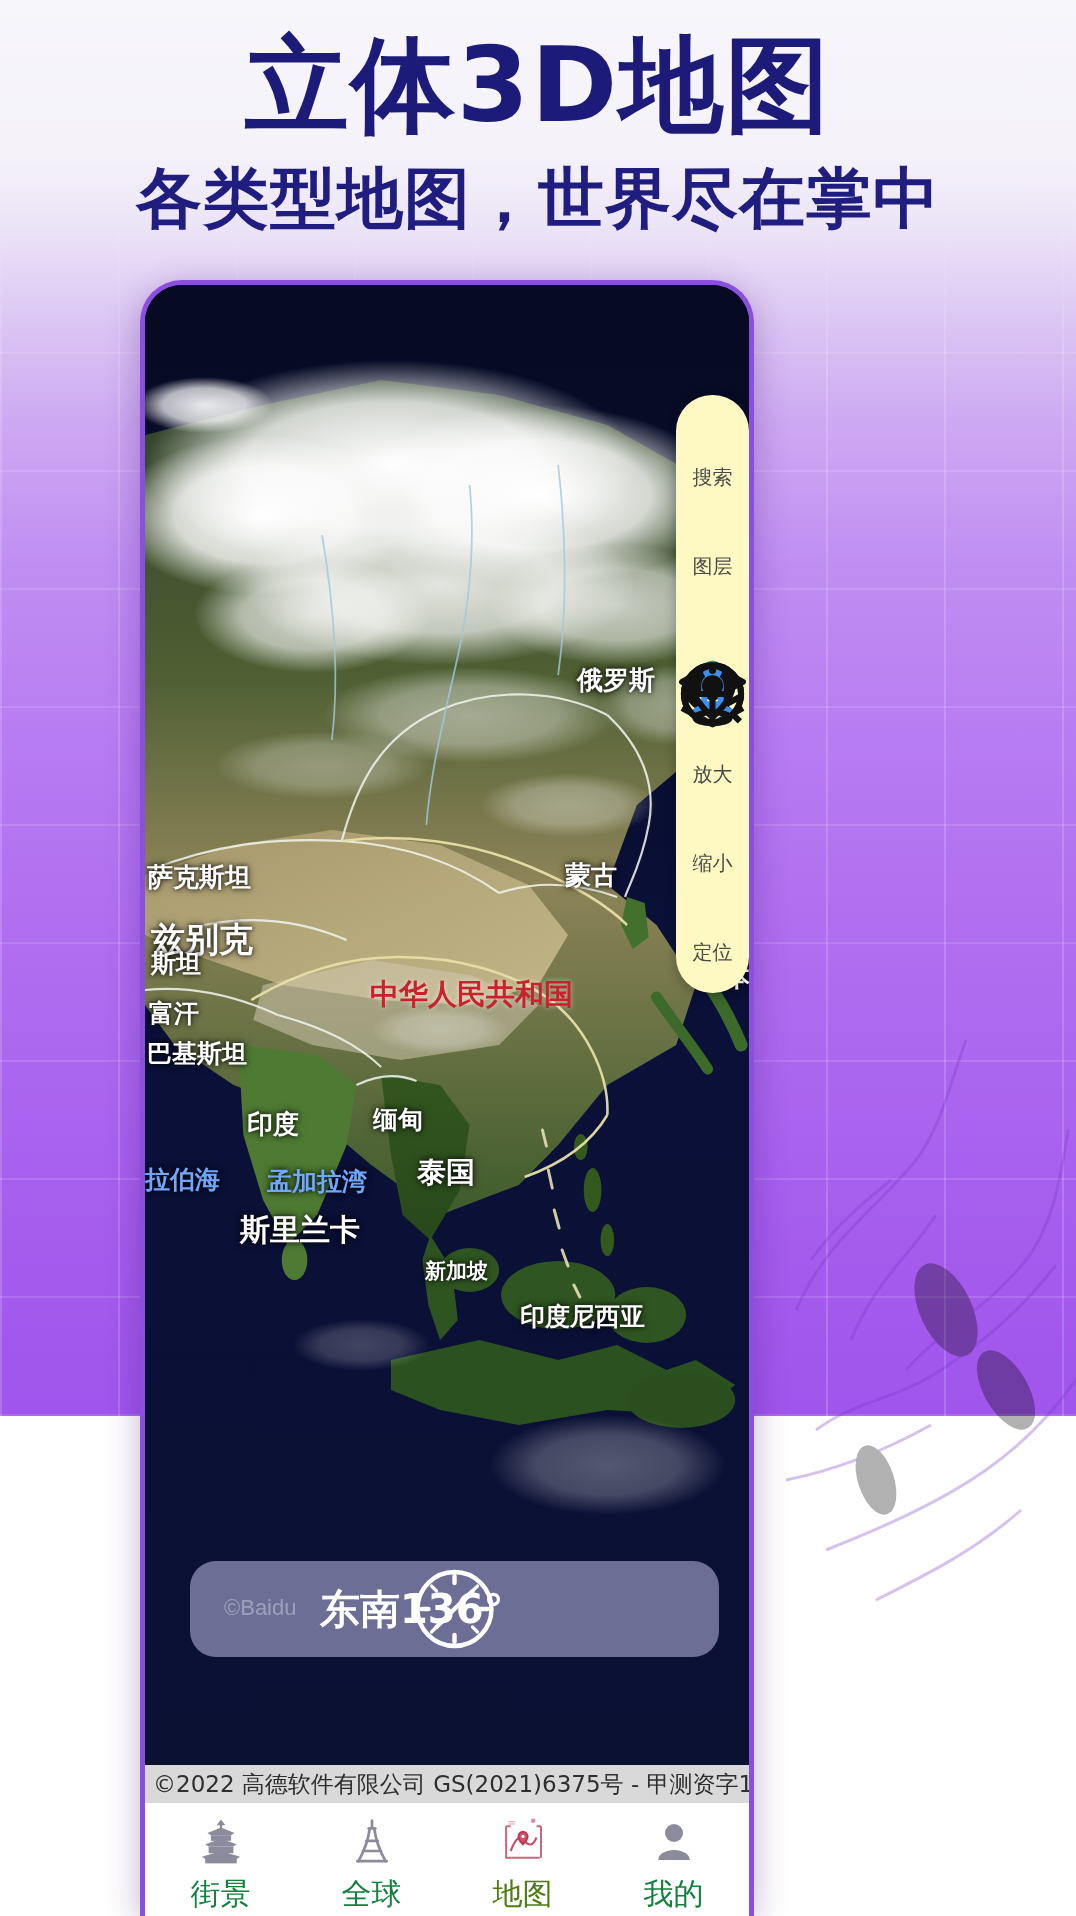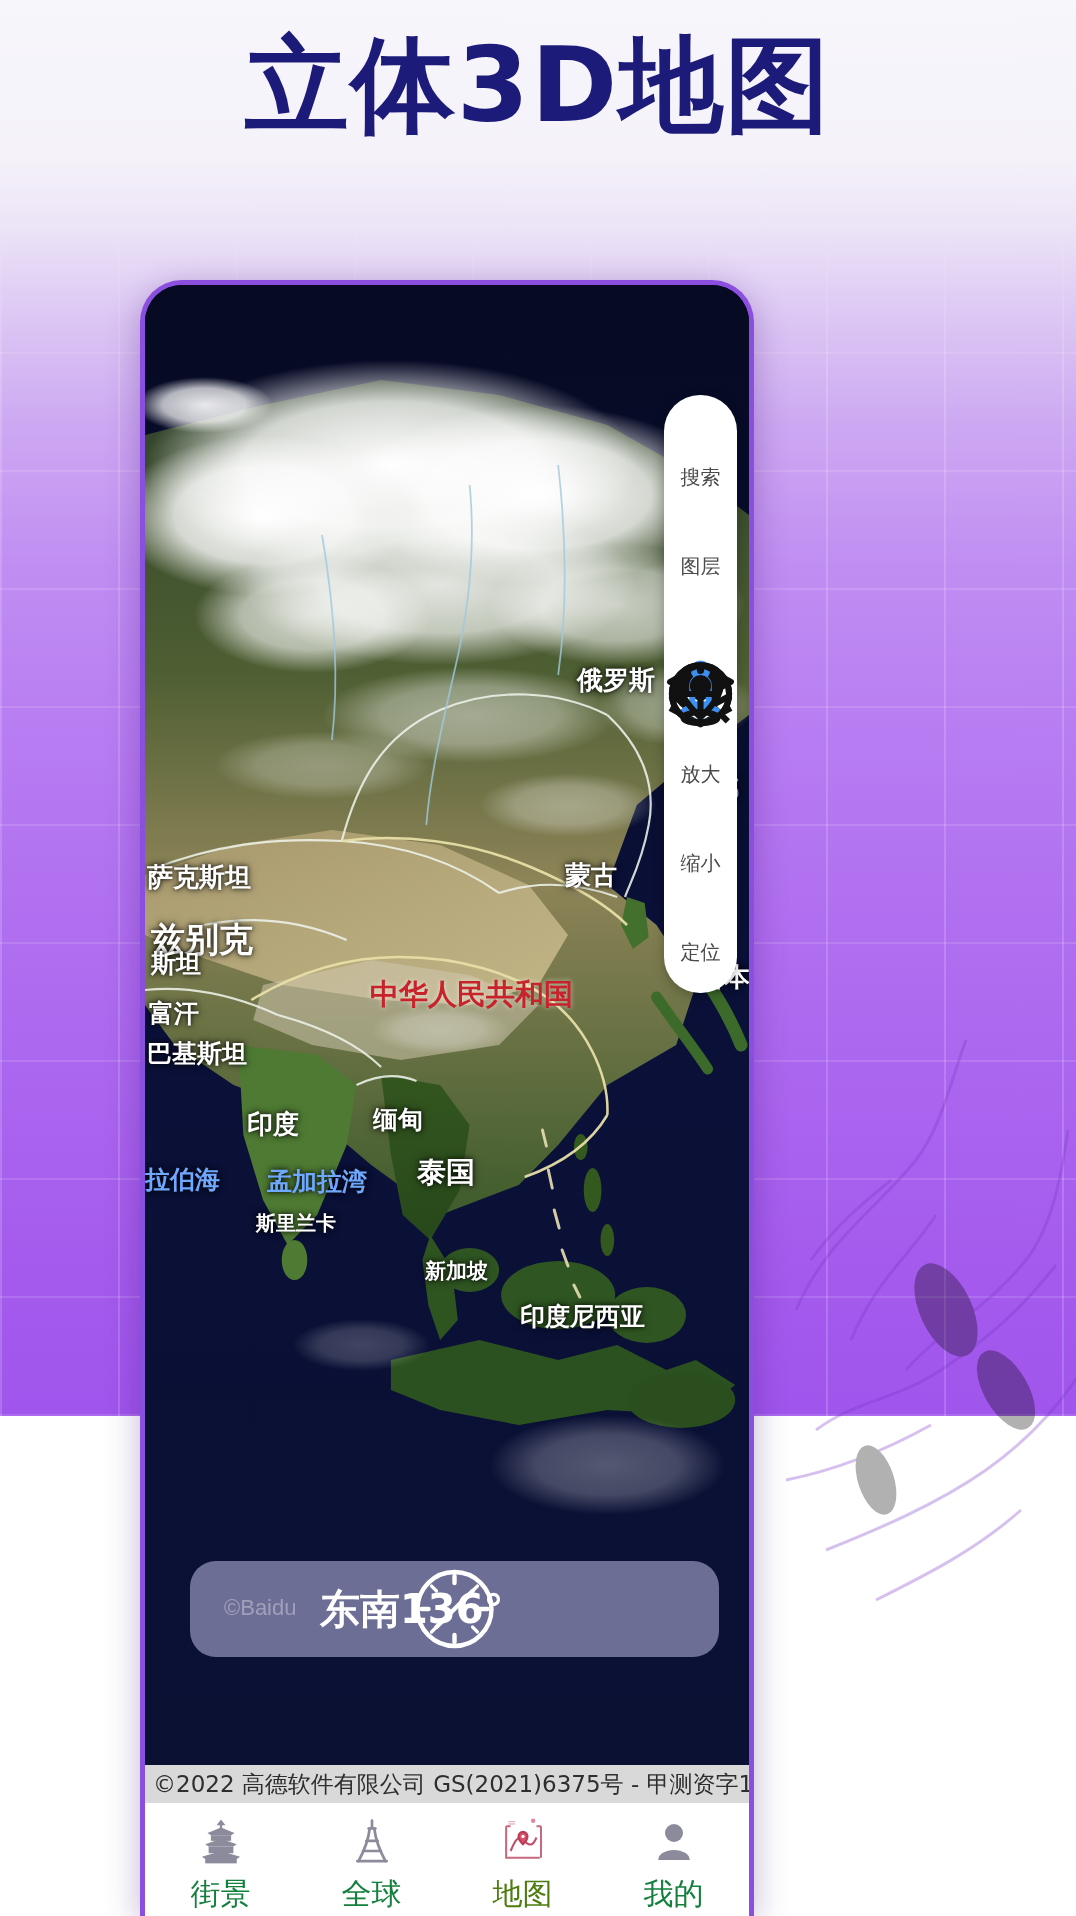--- a/index.html
+++ b/index.html
@@ -80,22 +80,22 @@
 
   .lbl { position:absolute; font-weight:700; white-space:nowrap;
          text-shadow:0 0 4px rgba(0,0,0,.85), 0 0 8px rgba(0,0,0,.6);
          font-family:"DejaVu Sans","Liberation Sans",sans-serif; }
   .lbl.w { color:#ffffff; }
   .lbl.b { color:#6fa8ff; }
   .lbl.r { color:#c8232b; text-shadow:0 0 5px rgba(255,255,255,.55); }
 
   
   #rail {
-    position:absolute; right:12px; top:110px; width:73px;
-    background:#ffffff; border-radius:36px;
+    position:absolute; right:0; top:110px; width:73px;
+    background:#fef9c3; border-radius:36px;
     padding:16px 0 18px; text-align:center;
     box-shadow:0 3px 12px rgba(0,0,0,.26);
   }
   .railbtn { padding:11px 0 9px; cursor:pointer; }
   .railbtn .ico { display:block; height:40px; line-height:40px; }
   .railbtn .cap { display:block; font-size:20px; color:#4a4a4a; margin-top:2px;
                   font-family:"DejaVu Sans","Liberation Sans",sans-serif; }
   .railbtn.on .cap { color:#3b8ff0; }
   .railgap { height:30px; }
   svg.gi { display:inline-block; vertical-align:middle; }
@@ -149,20 +149,21 @@
     <path d="M30 470 C80 460 130 440 175 415"></path>
     <path d="M70 540 C120 520 180 495 230 460 C270 432 300 400 325 362"></path>
     <path d="M120 590 C170 565 220 540 265 500"></path>
     <path d="M55 250 C80 215 105 195 135 170"></path>
     <ellipse cx="190" cy="300" rx="26" ry="50" transform="rotate(-25 190 300)"></ellipse>
     <ellipse cx="250" cy="380" rx="22" ry="44" transform="rotate(-30 250 380)"></ellipse>
     <ellipse cx="120" cy="470" rx="18" ry="36" transform="rotate(-18 120 470)"></ellipse>
   </svg>
 
   <div class="headline">立体3D地图</div>
+  <div class="subhead">各类型地图，世界尽在掌中</div>
 
   <div id="phone">
     <div id="screen">
 
       <div id="map">
         <svg viewBox="0 0 614 1480" preserveAspectRatio="none">
           <defs>
             <linearGradient id="ocean" x1="0" y1="0" x2="0" y2="1">
               <stop offset="0" stop-color="#060a22"></stop>
               <stop offset="0.45" stop-color="#0a1038"></stop>
@@ -286,21 +287,21 @@
             <div class="lbl w" style="left: 4px; top: 712px; font-size: 25px;">富汗</div>
             <div class="lbl w" style="left: 2px; top: 752px; font-size: 25px;">巴基斯坦</div>
             <div class="lbl r" style="left: 225px; top: 690px; font-size: 29px;">中华人民共和国</div>
             <div class="lbl b" style="left: 568px; top: 487px; font-size: 26px;">鄂</div>
             <div class="lbl w" style="left: 553px; top: 675px; font-size: 26px;">日本</div>
             <div class="lbl w" style="left: 102px; top: 822px; font-size: 26px;">印度</div>
             <div class="lbl w" style="left: 228px; top: 818px; font-size: 25px;">缅甸</div>
             <div class="lbl w" style="left: 272px; top: 868px; font-size: 29px;">泰国</div>
             <div class="lbl b" style="left: 122px; top: 880px; font-size: 25px;">孟加拉湾</div>
             <div class="lbl b" style="left: 0px; top: 878px; font-size: 25px;">拉伯海</div>
-            <div class="lbl w" style="left: 111px; top: 925px; font-size: 20px;">斯里兰卡</div>
+            <div class="lbl w" style="left: 95px; top: 925px; font-size: 30px;">斯里兰卡</div>
             <div class="lbl w" style="left: 280px; top: 972px; font-size: 21px; font-family: Liberation Mono, monospace;">新加坡</div>
             <div class="lbl w" style="left: 375px; top: 1015px; font-size: 25px;">印度尼西亚</div>
           </div>
 
         <div id="rail">
 
           <div class="railbtn">
             <span class="ico">
               <svg class="gi" width="38" height="38" viewBox="0 0 24 24" fill="none" stroke="#111" stroke-width="2">
                 <circle cx="10.5" cy="10.5" r="6.5"></circle>

